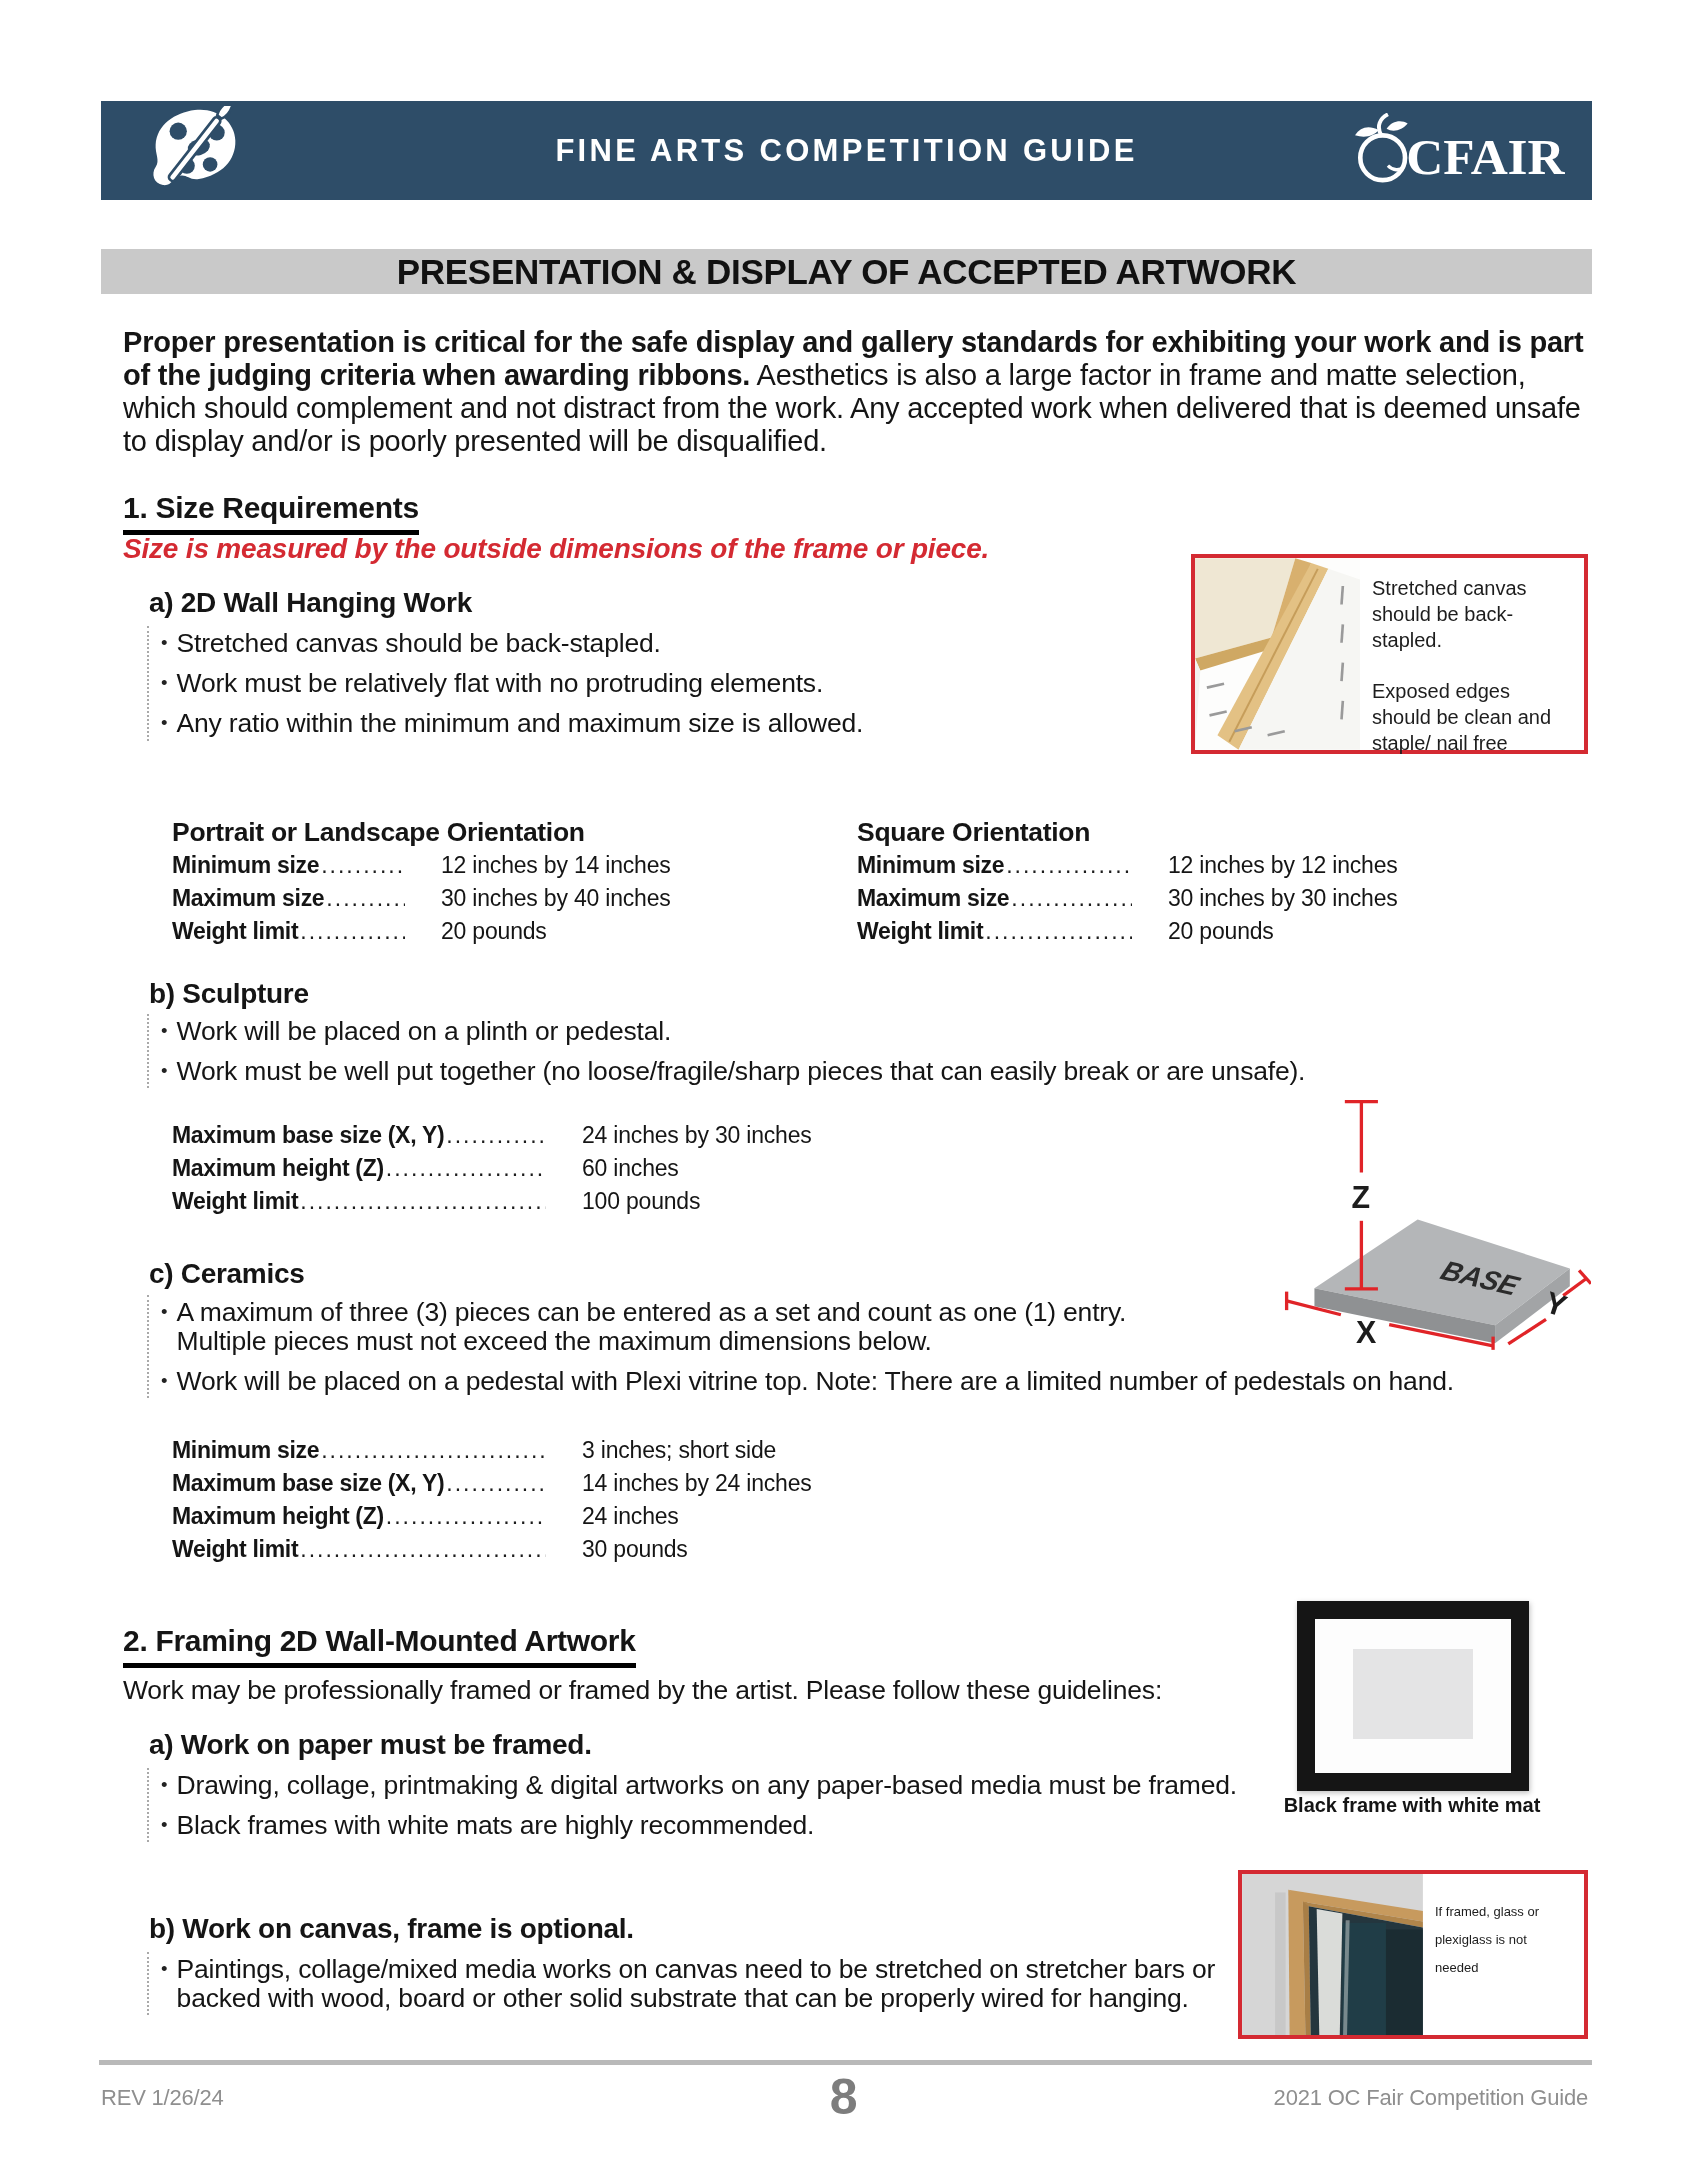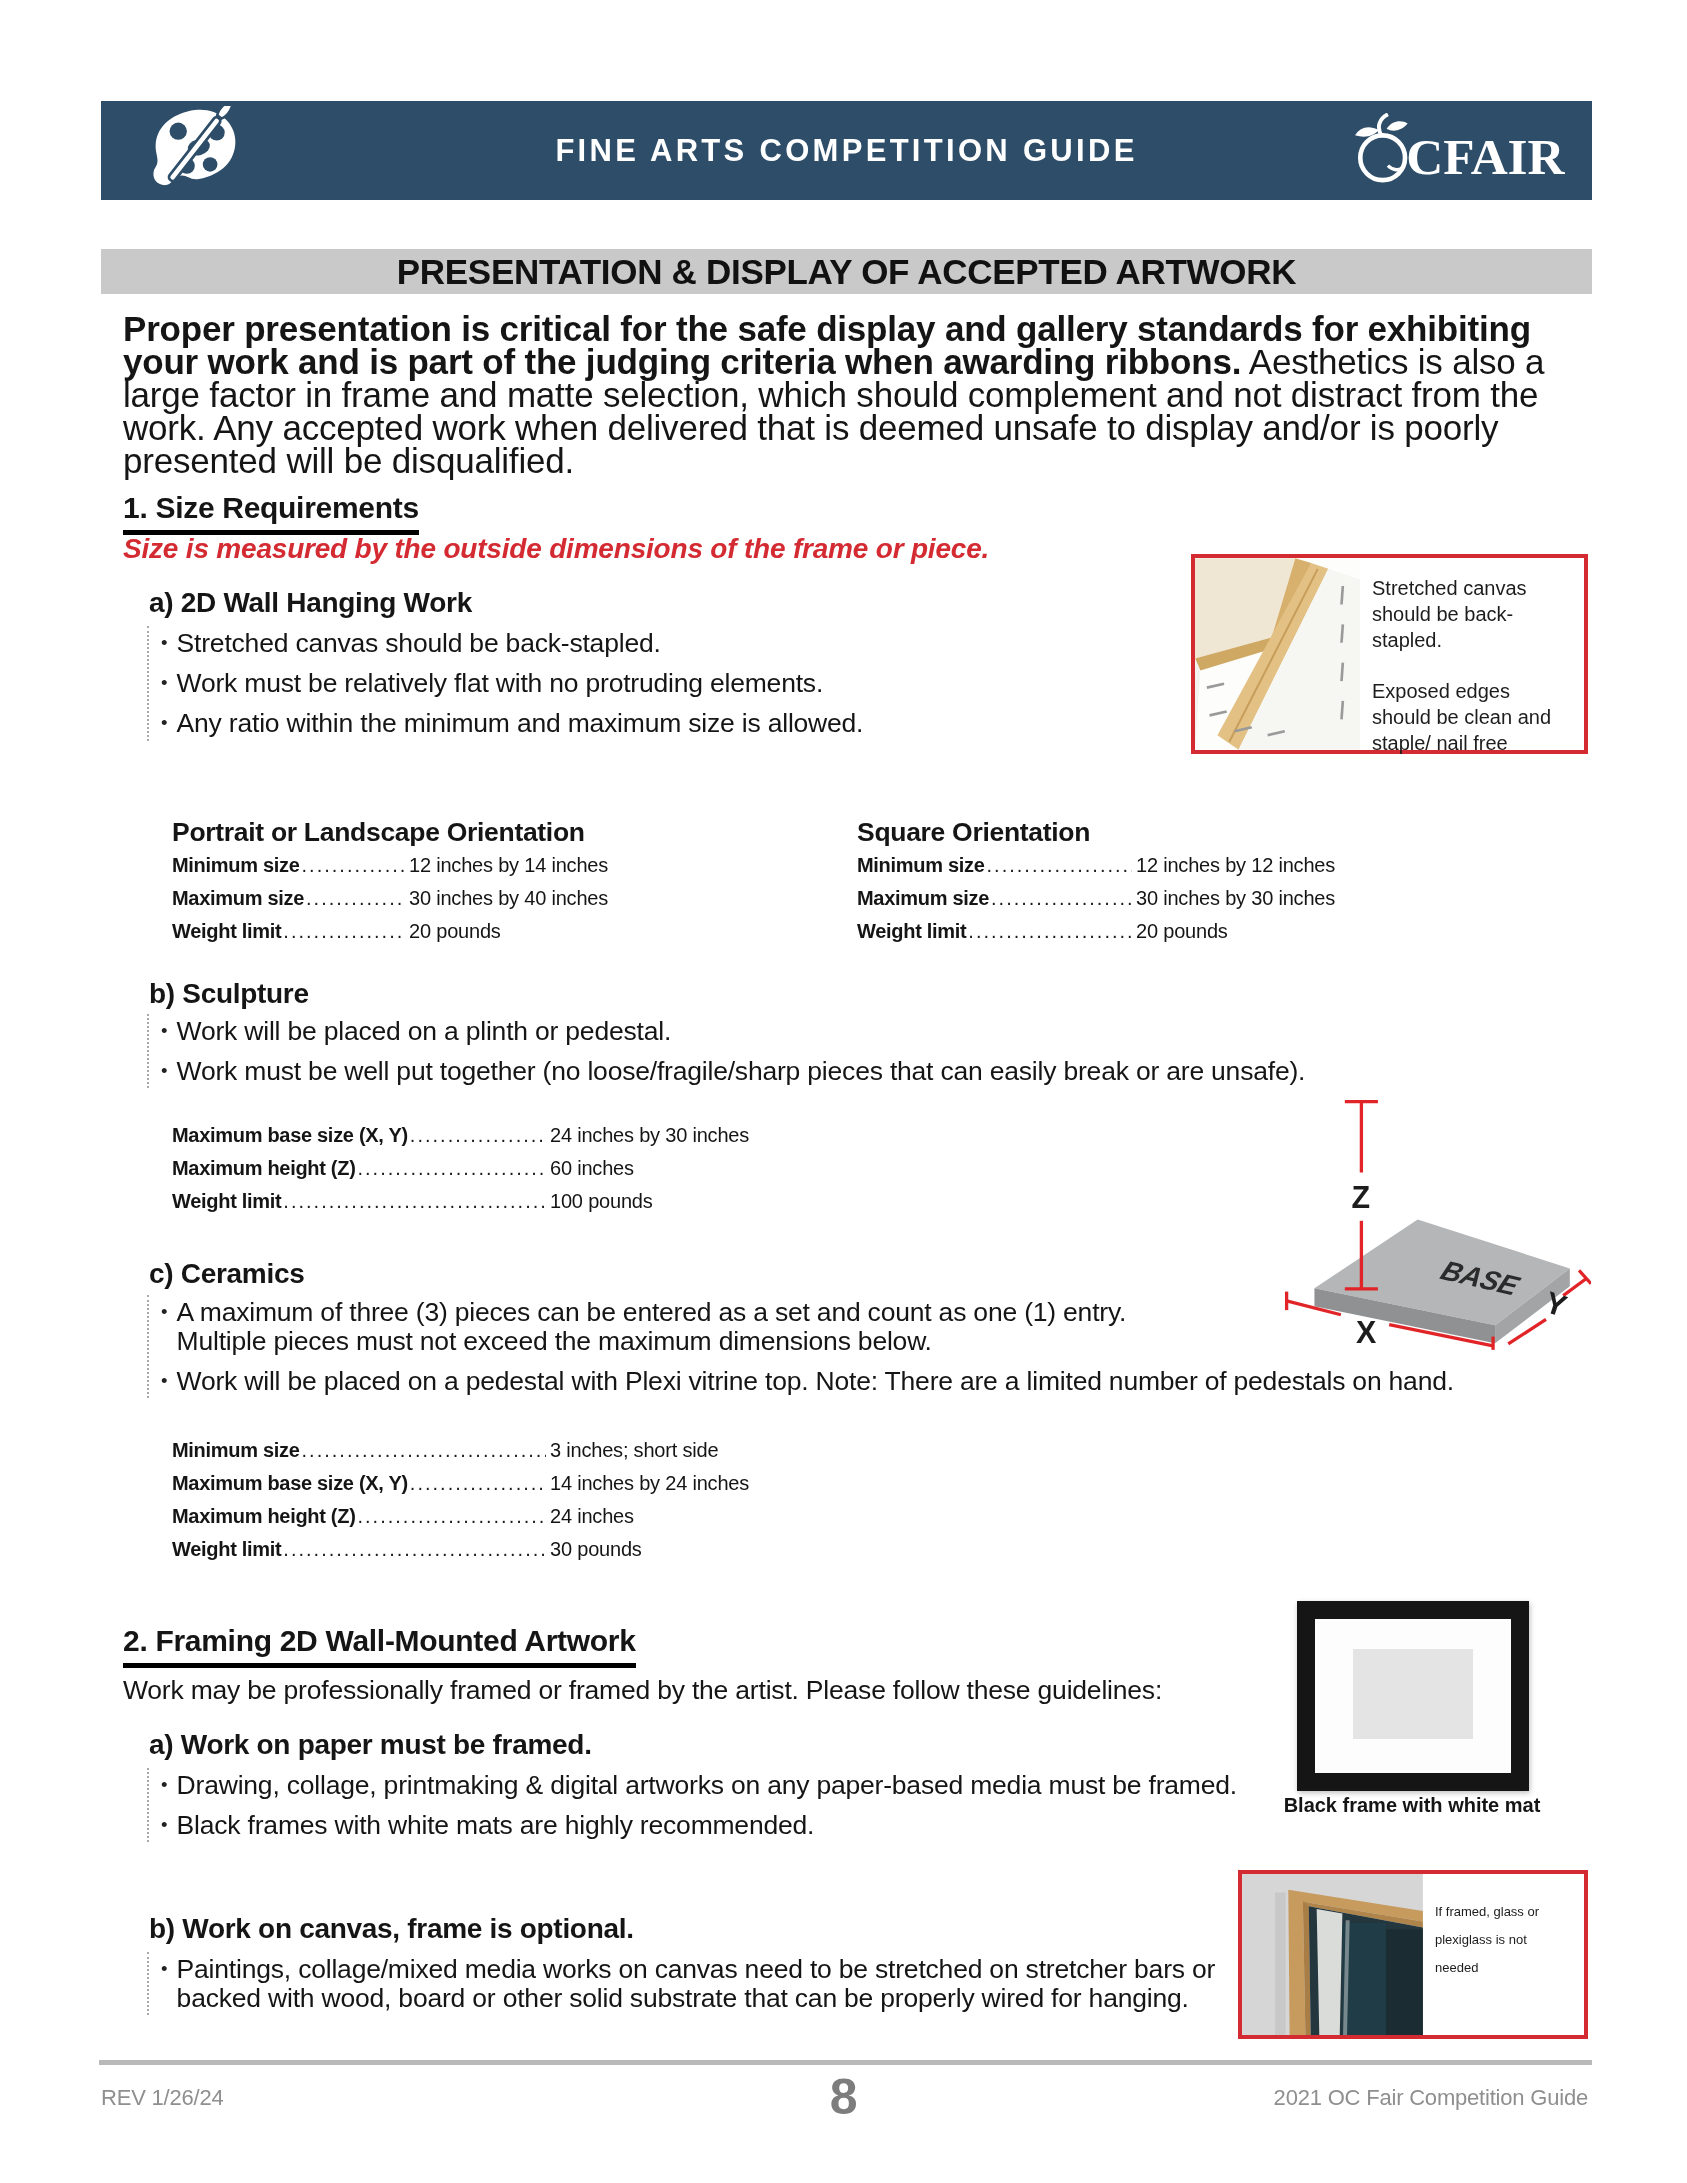--- a/index.html
+++ b/index.html
@@ -11,37 +11,37 @@
   
   .header-bar{position:absolute;left:101px;top:101px;width:1491px;height:99px;background:var(--navy,#2e4d68);}
   .header-title{position:absolute;left:0;right:0;top:0;height:99px;display:flex;align-items:center;justify-content:center;
     color:#fff;font-size:31px;font-weight:700;letter-spacing:3.3px;}
   .palette-wrap{position:absolute;left:46px;top:5.3px;width:93px;height:89px;}
   .logo-wrap{position:absolute;right:26.5px;top:12px;width:218px;height:75px;}
   
   .banner{position:absolute;left:101px;top:249px;width:1491px;height:45px;background:var(--banner,#c9c9c9);
     display:flex;align-items:center;justify-content:center;font-size:35px;font-weight:700;color:#111;letter-spacing:-0.3px;}
   
-  .intro{position:absolute;left:123px;top:312px;width:1465px;font-size:35px;line-height:33px;}
+  .intro{position:absolute;left:123px;top:326px;width:1465px;font-size:29px;line-height:33px;}
   .intro b{font-weight:700;}
   
   .sec-head{position:absolute;font-size:30px;font-weight:700;border-bottom:5.3px solid #000;padding-bottom:5.3px;letter-spacing:-0.3px;}
   .red-note{position:absolute;left:123px;top:533px;font-size:28px;font-weight:700;font-style:italic;color:var(--red,#d42a32);}
   .sub-head{position:absolute;font-size:28px;font-weight:700;letter-spacing:-0.3px;}
   .plain-line{position:absolute;font-size:26.5px;}
   
   .blist{position:absolute;border-left:2px dotted #a9a9a9;padding:2.6px 0 2.6px 10.6px;margin:0;list-style:none;}
   .blist li{position:relative;padding-left:17px;font-size:26.5px;line-height:29px;margin-bottom:11.2px;}
   .blist li:last-child{margin-bottom:0;}
   .blist li::before{content:"•";position:absolute;left:1.3px;top:-0.7px;font-size:18.5px;color:#222;}
   .blist li .cont{display:block;}
   
   .spec{position:absolute;}
   .spec-title{font-size:26.5px;font-weight:700;height:34px;line-height:34px;letter-spacing:-0.3px;}
-  .spec-row{display:flex;height:33px;line-height:33px;font-size:20px;white-space:nowrap;}
+  .spec-row{display:flex;height:33px;line-height:33px;font-size:23px;white-space:nowrap;gap:32px;}
   .lead{display:inline-flex;overflow:hidden;flex:none;}
   .lead b{flex:none;font-weight:700;letter-spacing:-0.3px;}
   .dots{flex:1;overflow:hidden;white-space:nowrap;letter-spacing:2px;color:#1c1c1c;padding-left:2px;}
   .val{flex:none;padding-left:4px;}
   .w-p .lead{width:233px;}
   .w-s .lead{width:275px;}
   .w-b .lead{width:374px;}
   
   .redbox{position:absolute;border:4px solid var(--red,#d42a32);background:#fff;display:flex;}
   .redbox .photo{flex:none;}

